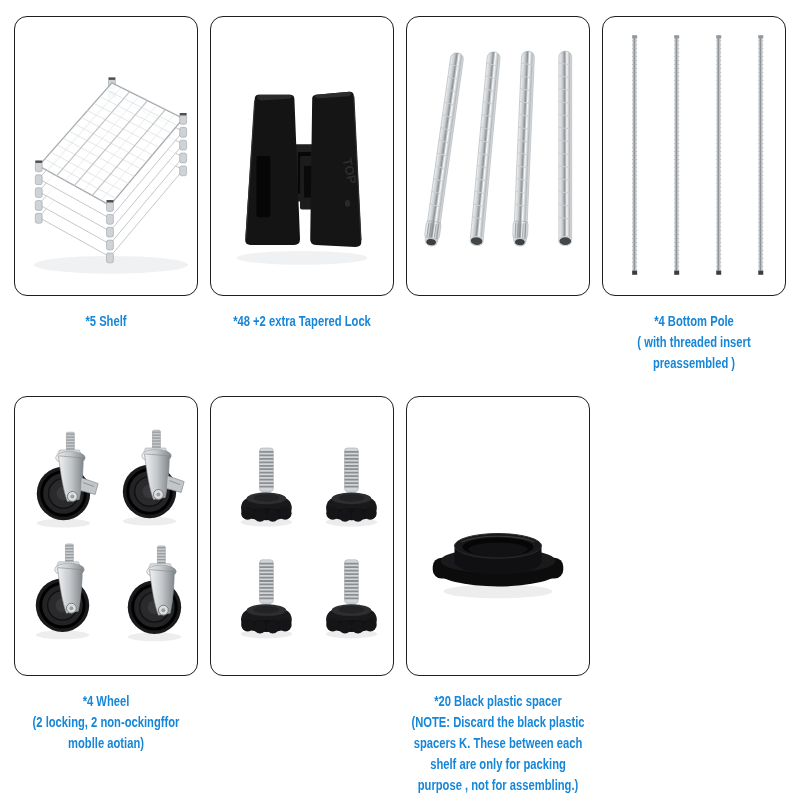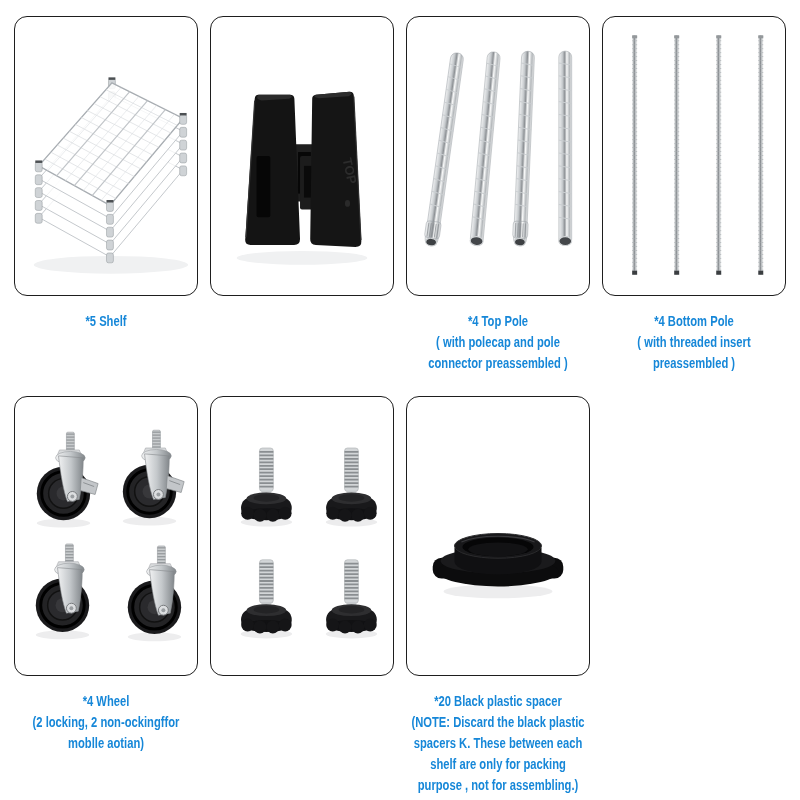--- a/index.html
+++ b/index.html
@@ -104,20 +104,23 @@
         <rect x="46" y="140" width="14" height="62" rx="2" fill="#060606"></rect>
 
         <rect x="90" y="140" width="20" height="54" rx="2" fill="#1c1c1c"></rect>
         <rect x="94" y="150" width="11" height="32" fill="#0a0a0a"></rect>
         <path d="M106,78 L140,75 Q144,74.6 144.4,79 L152,226 Q152.4,232 146,232 L106,230 Q100,229.6 100.3,224 L102.3,82 Q102.4,78.4 106,78 Z" fill="#151515"></path>
         <path d="M106,78 L140,75 Q145,77 139,79.5 L109,81.5 Q102,80.5 106,78 Z" fill="#2d2d2d"></path>
         <path d="M144.4,80 L151.6,225" stroke="#2f2f2f" stroke-width="1.2" fill="none"></path>
         <text x="133" y="143" font-size="13" font-weight="bold" fill="#2c2c2c" transform="rotate(78 133 143)">TOP</text>
         <ellipse cx="138" cy="188" rx="2.6" ry="3.4" fill="#2a2a2a"></ellipse>
       </svg>
+    </div>
+    <div class="caption">
+      <div class="cap-line">*48 +2 extra Tapered Lock</div>
     </div>
   </div>
 
   <div class="cell">
     <div class="part-box">
       <svg viewBox="0 0 184 280">
         <defs>
           <linearGradient id="chrome3" x1="0" y1="0" x2="1" y2="0">
             <stop offset="0" stop-color="#f2f3f4"></stop>
               <stop offset="0.28" stop-color="#c7cbce"></stop>
@@ -213,25 +216,20 @@
                 <line x1="-6.5" y1="-80" x2="6.5" y2="-78"></line>
                 <line x1="-6.5" y1="-67" x2="6.5" y2="-65"></line>
                 <line x1="-6.5" y1="-54" x2="6.5" y2="-52"></line>
                 <line x1="-6.5" y1="-41" x2="6.5" y2="-39"></line>
                 <line x1="-6.5" y1="-28" x2="6.5" y2="-26"></line>
               </g>
             <ellipse cx="0" cy="-4" rx="6.5" ry="4.5" fill="#44474a" stroke="#d2d5d7" stroke-width="1.2"></ellipse>
           </g>
         </g>
       </svg>
-    </div>
-    <div class="caption">
-      <div class="cap-line">*4 Top Pole</div>
-      <div class="cap-line">( with polecap and pole</div>
-      <div class="cap-line">connector preassembled )</div>
     </div>
   </div>
 
   <div class="cell">
     <div class="part-box">
       <svg viewBox="0 0 184 280">
         <defs>
           <linearGradient id="chromeThin" x1="0" y1="0" x2="1" y2="0">
             <stop offset="0" stop-color="#e8e9ea"></stop>
               <stop offset="0.45" stop-color="#9fa4a8"></stop>

